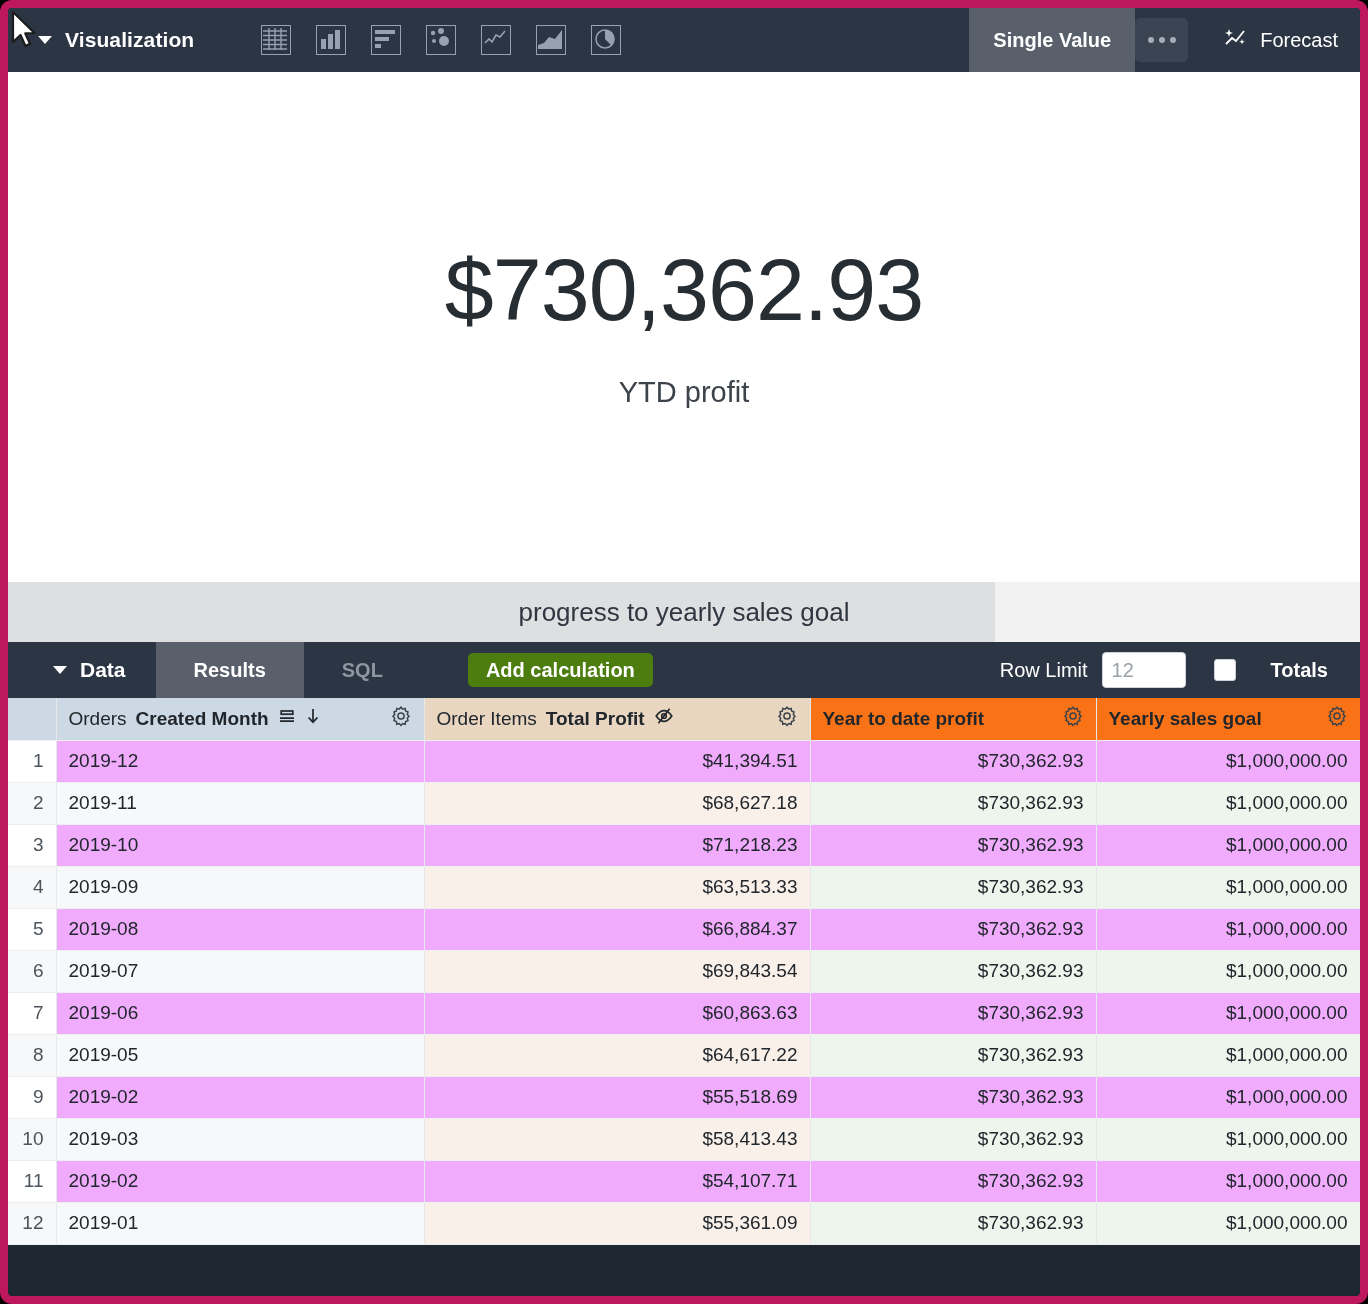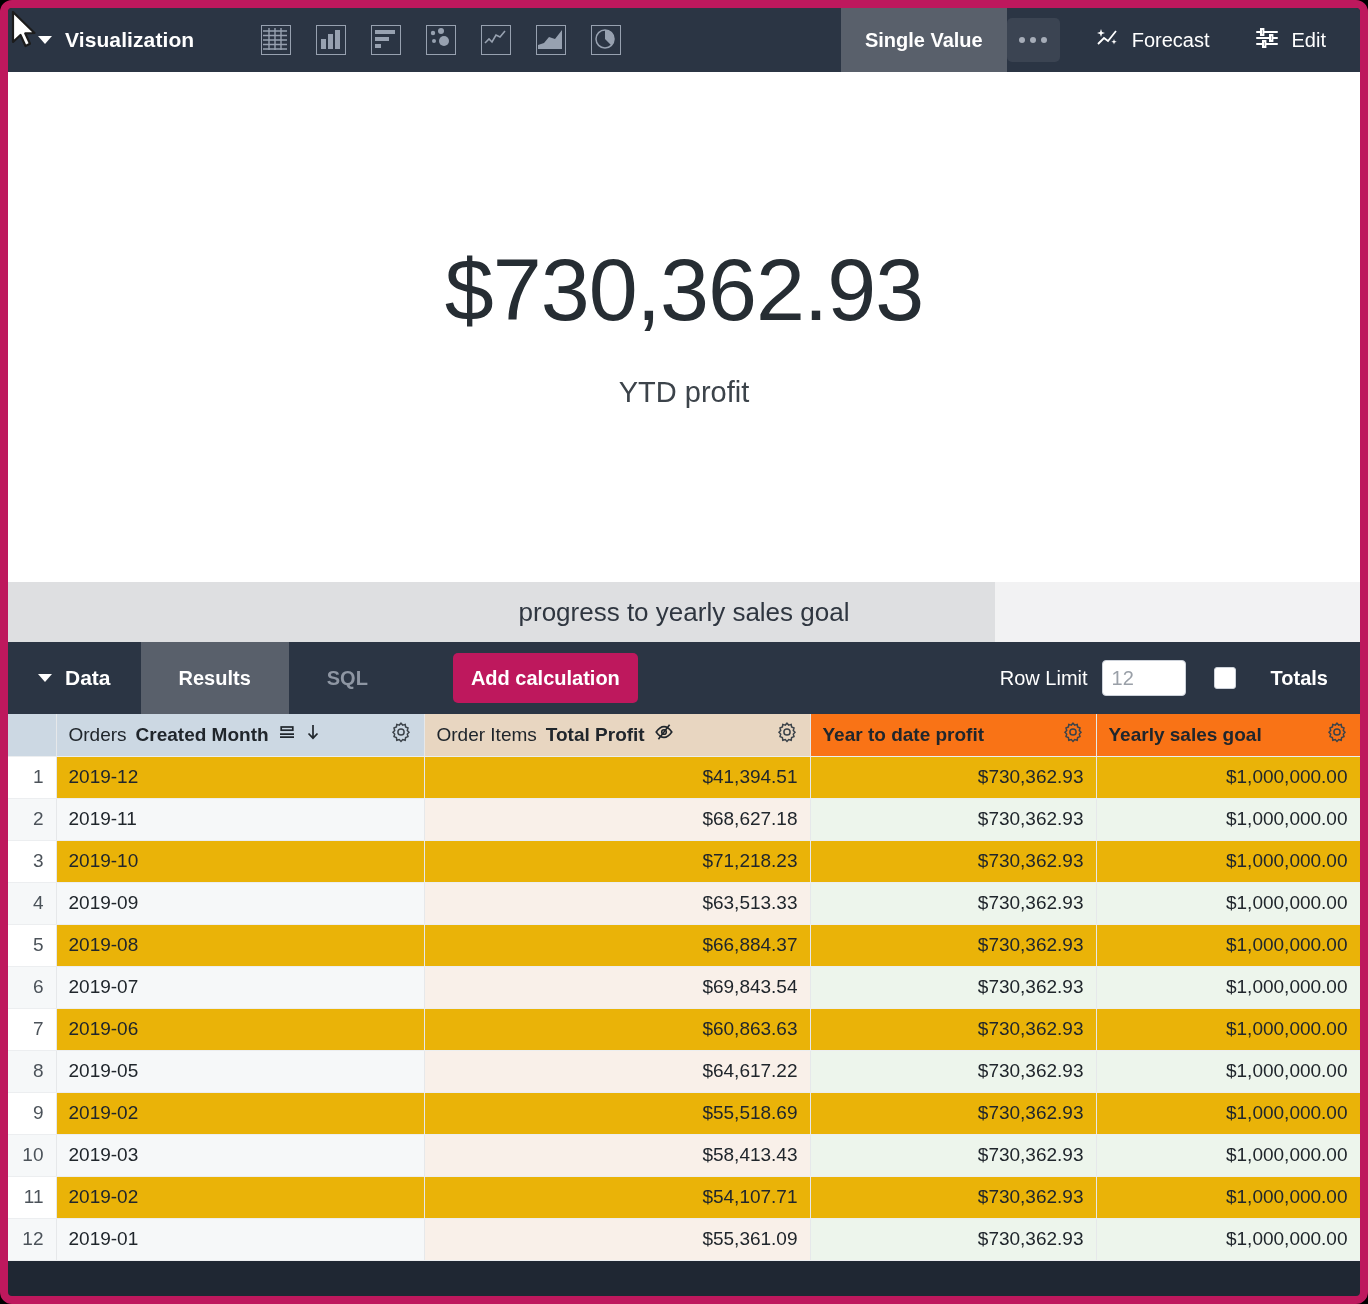--- a/index.html
+++ b/index.html
@@ -121,40 +121,41 @@
   .progress-text {
     position: absolute;
     inset: 0;
     display: flex; align-items: center; justify-content: center;
     font-size: 26px;
     color: #2f3640;
   }
 
   
   .data-bar {
-    height: 72px;
+    height: 56px;
     background: #2b3544;
     display: flex;
     align-items: stretch;
+    padding-left: 15px;
   }
   .data-left {
     display: flex; align-items: center; gap: 13px;
     padding: 0 30px;
     flex: 0 0 auto;
   }
   .data-title { color:#fff; font-size: 21px; font-weight: bold; }
   .tab {
     display: flex; align-items: center; justify-content: center;
     padding: 0 38px;
     font-size: 20px; font-weight: bold;
     color: #8e96a3;
   }
   .tab.active { background: #59606b; color: #ffffff; }
   .btn-calc {
-    background: #be185d;
+    background: #4d7c0f;
     color: #ffffff;
     font-size: 20px;
     font-weight: bold;
     border-radius: 5px;
     padding: 0 18px;
     display: flex; align-items: center;
     margin: 11px 0 11px 47px;
     border: none;
     cursor: pointer;
   }
@@ -216,21 +217,21 @@
   th.h-gut  { background: #ccd8e3; }
   th { text-align: left; font-weight: normal; position: relative; }
   .hdr-inner { display: flex; align-items: center; gap: 9px; }
   .hdr-view { font-weight: normal; }
   .hdr-field { font-weight: bold; }
   .gear { margin-left: auto; flex: 0 0 auto; display:block; cursor:pointer; }
   .num { text-align: right; font-variant-numeric: tabular-nums; }
   tr.alt td.c-dim  { background: #f6f8f9; }
   tr.alt td.c-meas { background: #f9f0e9; }
   tr.alt td.c-calc { background: #edf5ec; }
-  td.c-dim, td.c-meas, td.c-calc { background: #eab308; }
+  td.c-dim, td.c-meas, td.c-calc { background: #f0abfc; }
   tr.alt td.gut { background: #f6f8f9; }
 
   
   col.w-gut  { width: 48px; }
   col.w-dim  { width: 368px; }
   col.w-meas { width: 386px; }
   col.w-ytd  { width: 286px; }
   col.w-goal { width: 264px; }
 
   
@@ -334,35 +335,20 @@
       <span>
         <svg width="26" height="24" viewBox="0 0 26 24">
           <polyline points="4,18 10,12 14,15 22,5" fill="none" stroke="#ffffff" stroke-width="1.8"></polyline>
           <path d="M7 3 L8 6 L11 7 L8 8 L7 11 L6 8 L3 7 L6 6 Z" fill="#ffffff"></path>
           <path d="M20 13 L20.7 15 L22.7 15.7 L20.7 16.4 L20 18.4 L19.3 16.4 L17.3 15.7 L19.3 15 Z" fill="#ffffff"></path>
         </svg>
       </span>
       <span>Forecast</span>
     </div>
 
-    <div class="bar-action last">
-      <span>
-        <svg width="26" height="24" viewBox="0 0 26 24">
-          <g stroke="#ffffff" stroke-width="2" stroke-linecap="round">
-            <path d="M3 6h20M3 12h20M3 18h20"></path>
-          </g>
-          <g fill="#2b3544" stroke="#ffffff" stroke-width="2">
-            <rect x="7" y="3" width="2.4" height="6"></rect>
-            <rect x="16" y="9" width="2.4" height="6"></rect>
-            <rect x="9" y="15" width="2.4" height="6"></rect>
-          </g>
-        </svg>
-      </span>
-      <span>Edit</span>
-    </div>
 
   </div>
 
   <div class="viz-area">
     <div class="big-value">$730,362.93</div>
     <div class="value-label">YTD profit</div>
   </div>
 
   <div class="progress-wrap" style="background: rgb(242, 242, 243);">
     <div class="progress-fill" style="width: 73%; background: rgb(222, 223, 225);"></div>

